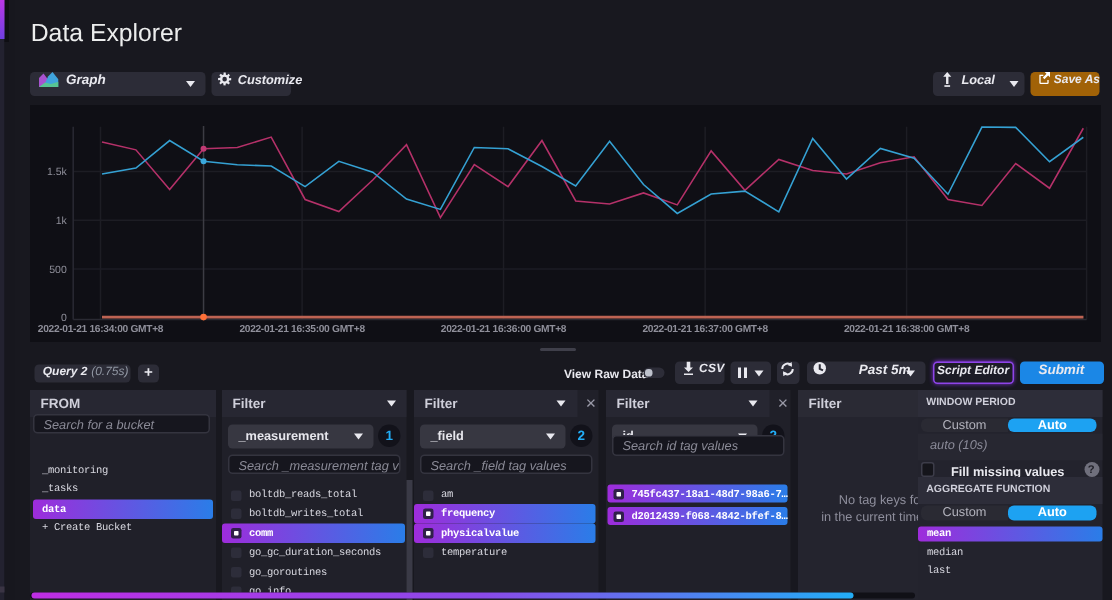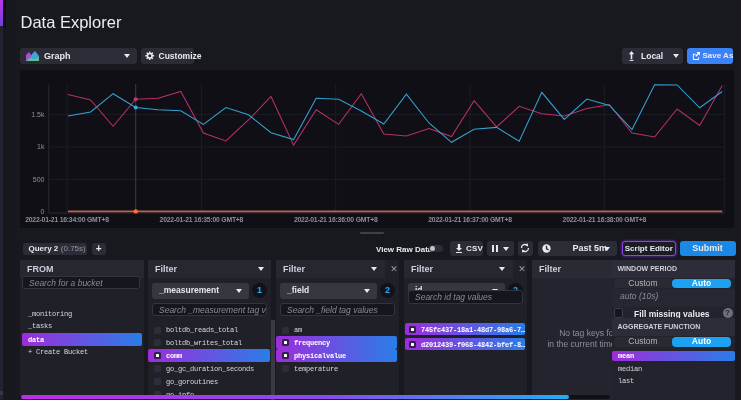--- a/index.html
+++ b/index.html
@@ -1,19 +1,19 @@
 <!DOCTYPE html>
 <html><head>
 <meta charset="utf-8">
 <style>
 html,body{margin:0;padding:0;}
 body{width:741px;height:400px;background:#18181f;font-family:"Liberation Sans",sans-serif;position:relative;overflow:hidden;}
 .abs{position:absolute;}
 .btn svg{flex-shrink:0;}
-.btn{position:absolute;background:#2c2c37;border-radius:3px;color:#e9e9ef;font-weight:bold;font-size:9px;display:flex;align-items:center;white-space:nowrap;}
+.btn{position:absolute;background:#2c2c37;border-radius:3px;color:#e9e9ef;font-weight:bold;font-size:9px;display:flex;white-space:nowrap;font-style:italic;}
 .caret{width:0;height:0;border-left:3.5px solid transparent;border-right:3.5px solid transparent;border-top:4px solid #e9e9ef;display:inline-block;}
 .hdrband{position:absolute;background:#272732;color:#cfcfda;font-size:9px;font-weight:bold;line-height:18px;height:18px;}
 .srch{position:absolute;background:#16161e;border:1px solid #34343f;border-radius:3px;color:#8a8a96;font-style:italic;font-size:8.5px;white-space:nowrap;overflow:hidden;}
 .mono{font-family:"Liberation Mono",monospace;font-size:7px;letter-spacing:-0.2px;color:#d8d8e0;white-space:nowrap;}
 .selrow{position:absolute;background:linear-gradient(90deg,#9e2cdb,#2a7de8);border-radius:2px;}
 .cb{position:absolute;width:7px;height:7px;background:#2d2d3a;border-radius:1.5px;}
 .cbsel{position:absolute;width:7px;height:7px;background:#30204a;border-radius:1.5px;}
 .cbdot{position:absolute;left:2px;top:2px;width:3px;height:3px;background:#fff;border-radius:0.5px;}
 .badge{position:absolute;width:15px;height:15px;border-radius:50%;background:#12121a;color:#22adf6;font-weight:bold;font-size:9px;text-align:center;line-height:15px;}
 .ddown{position:absolute;background:#373741;border-radius:3px;height:15.5px;color:#e6e6ec;font-size:8.5px;font-weight:bold;line-height:15.5px;}
@@ -45,21 +45,21 @@
   <span style="margin-left:4px;font-size:8.5px;">Customize</span>
 </div>
 <div class="btn" style="left:622px;top:47.5px;width:61px;height:16px;">
   <svg width="7" height="10" style="margin-left:6px;" viewBox="0 0 7 10">
     <path d="M3.5 0 L6.2 3.2 H4.3 V8 H2.7 V3.2 H0.8 Z" fill="#e9e9ef"></path>
     <rect x="1.6" y="8.8" width="3.8" height="1.1" fill="#e9e9ef"></rect>
   </svg>
   <span style="margin-left:6px;font-size:8.5px;">Local</span>
   <span class="caret" style="position:absolute;left:51px;top:6px;"></span>
 </div>
-<div class="btn" style="left:687px;top:47.5px;width:46px;height:16px;background:#3b82f6;font-size:8px;">
+<div class="btn" style="left:687px;top:47.5px;width:46px;height:16px;background:#a16207;font-size:8px;">
   <svg width="8" height="8" style="margin-left:4.5px;" viewBox="0 0 9 9">
     <path d="M1 2 H4 V3 H2 V8 H7 V6 H8 V8 A1 1 0 0 1 7 9 H2 A1 1 0 0 1 1 8 Z" fill="#fff"></path>
     <path d="M5 0 H9 V4 L7.6 2.6 L4.8 5.4 L3.6 4.2 L6.4 1.4 Z" fill="#fff"></path>
   </svg>
   <span style="margin-left:3px;">Save As</span>
 </div>
 
 <div class="abs" style="left:20px;top:70px;width:714px;height:158px;background:#0f0f15;">
 <svg width="714" height="158" viewBox="0 0 714 158">
   <g stroke="#1d1d24" stroke-width="1">

